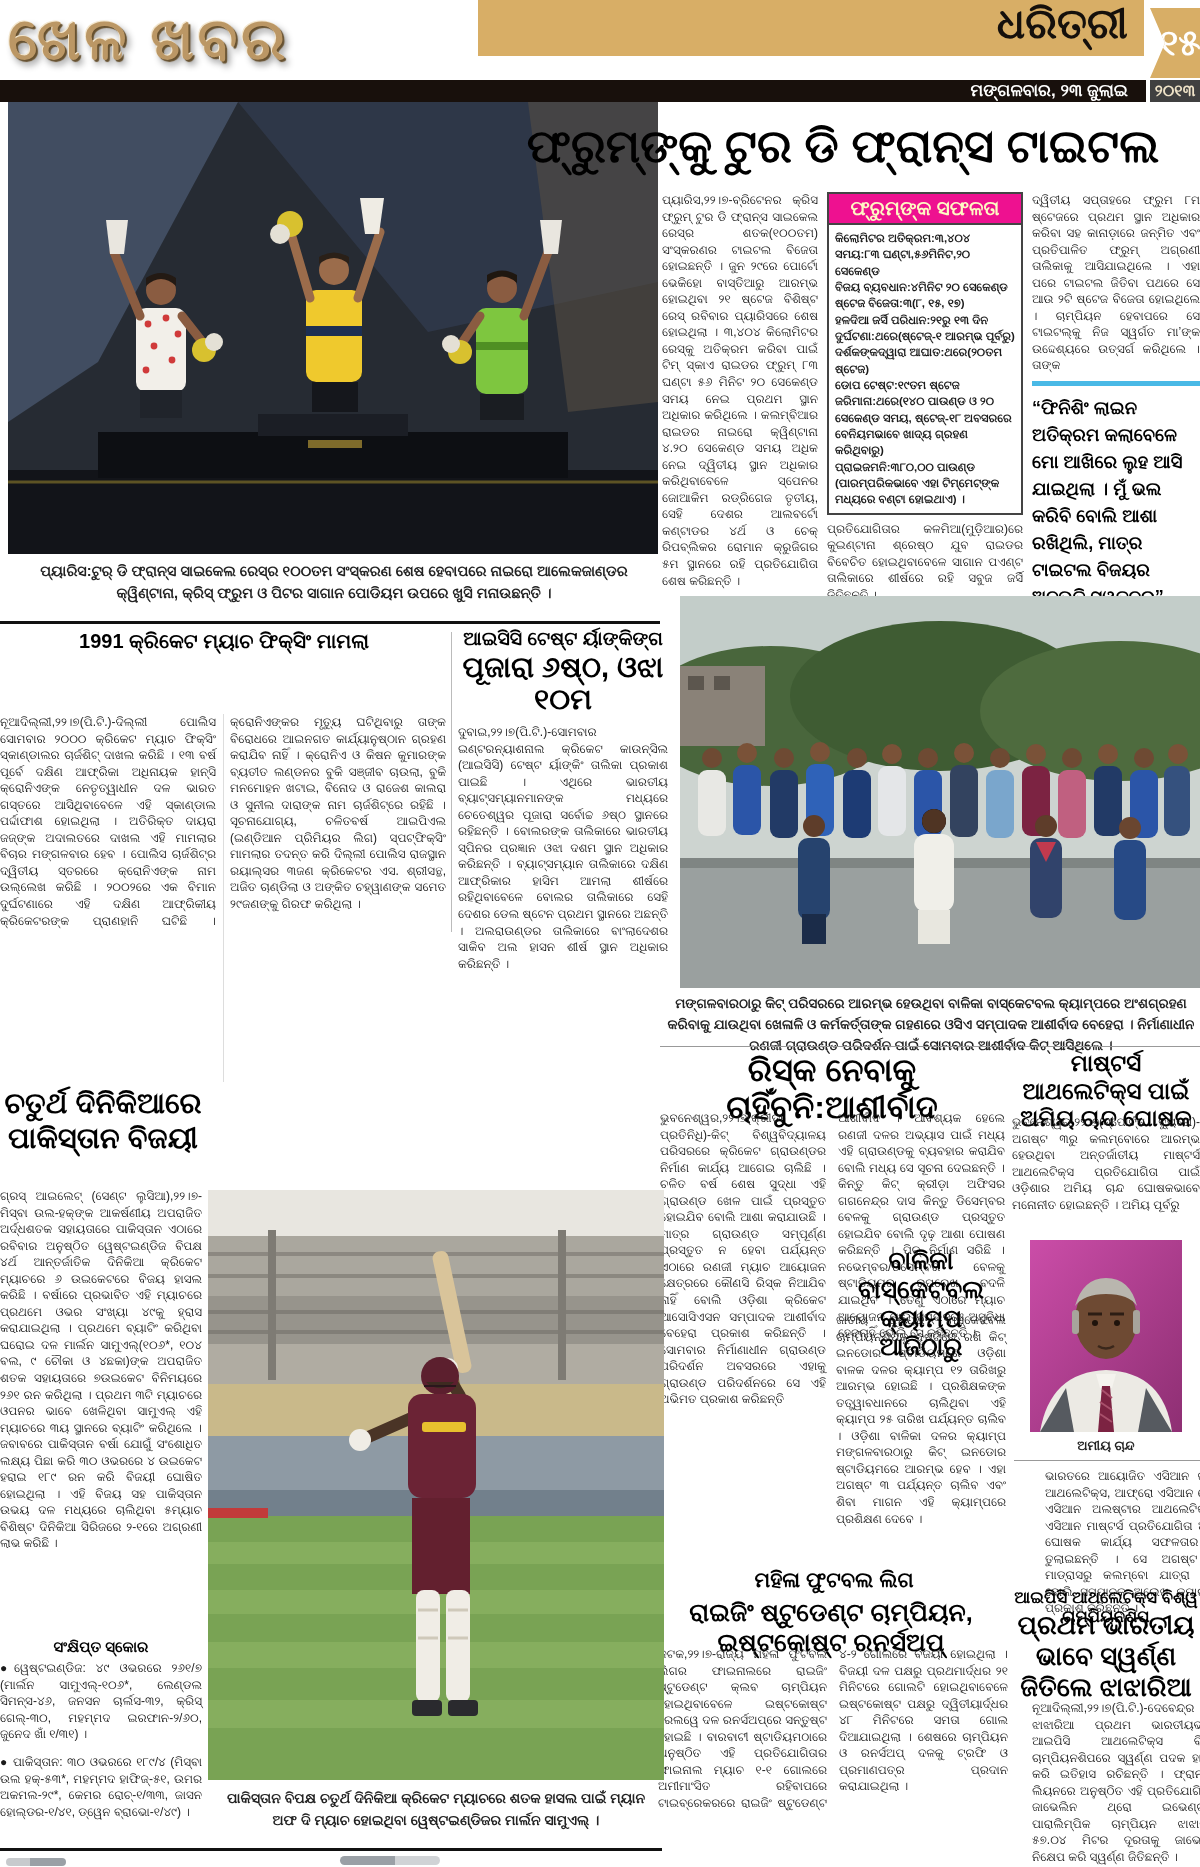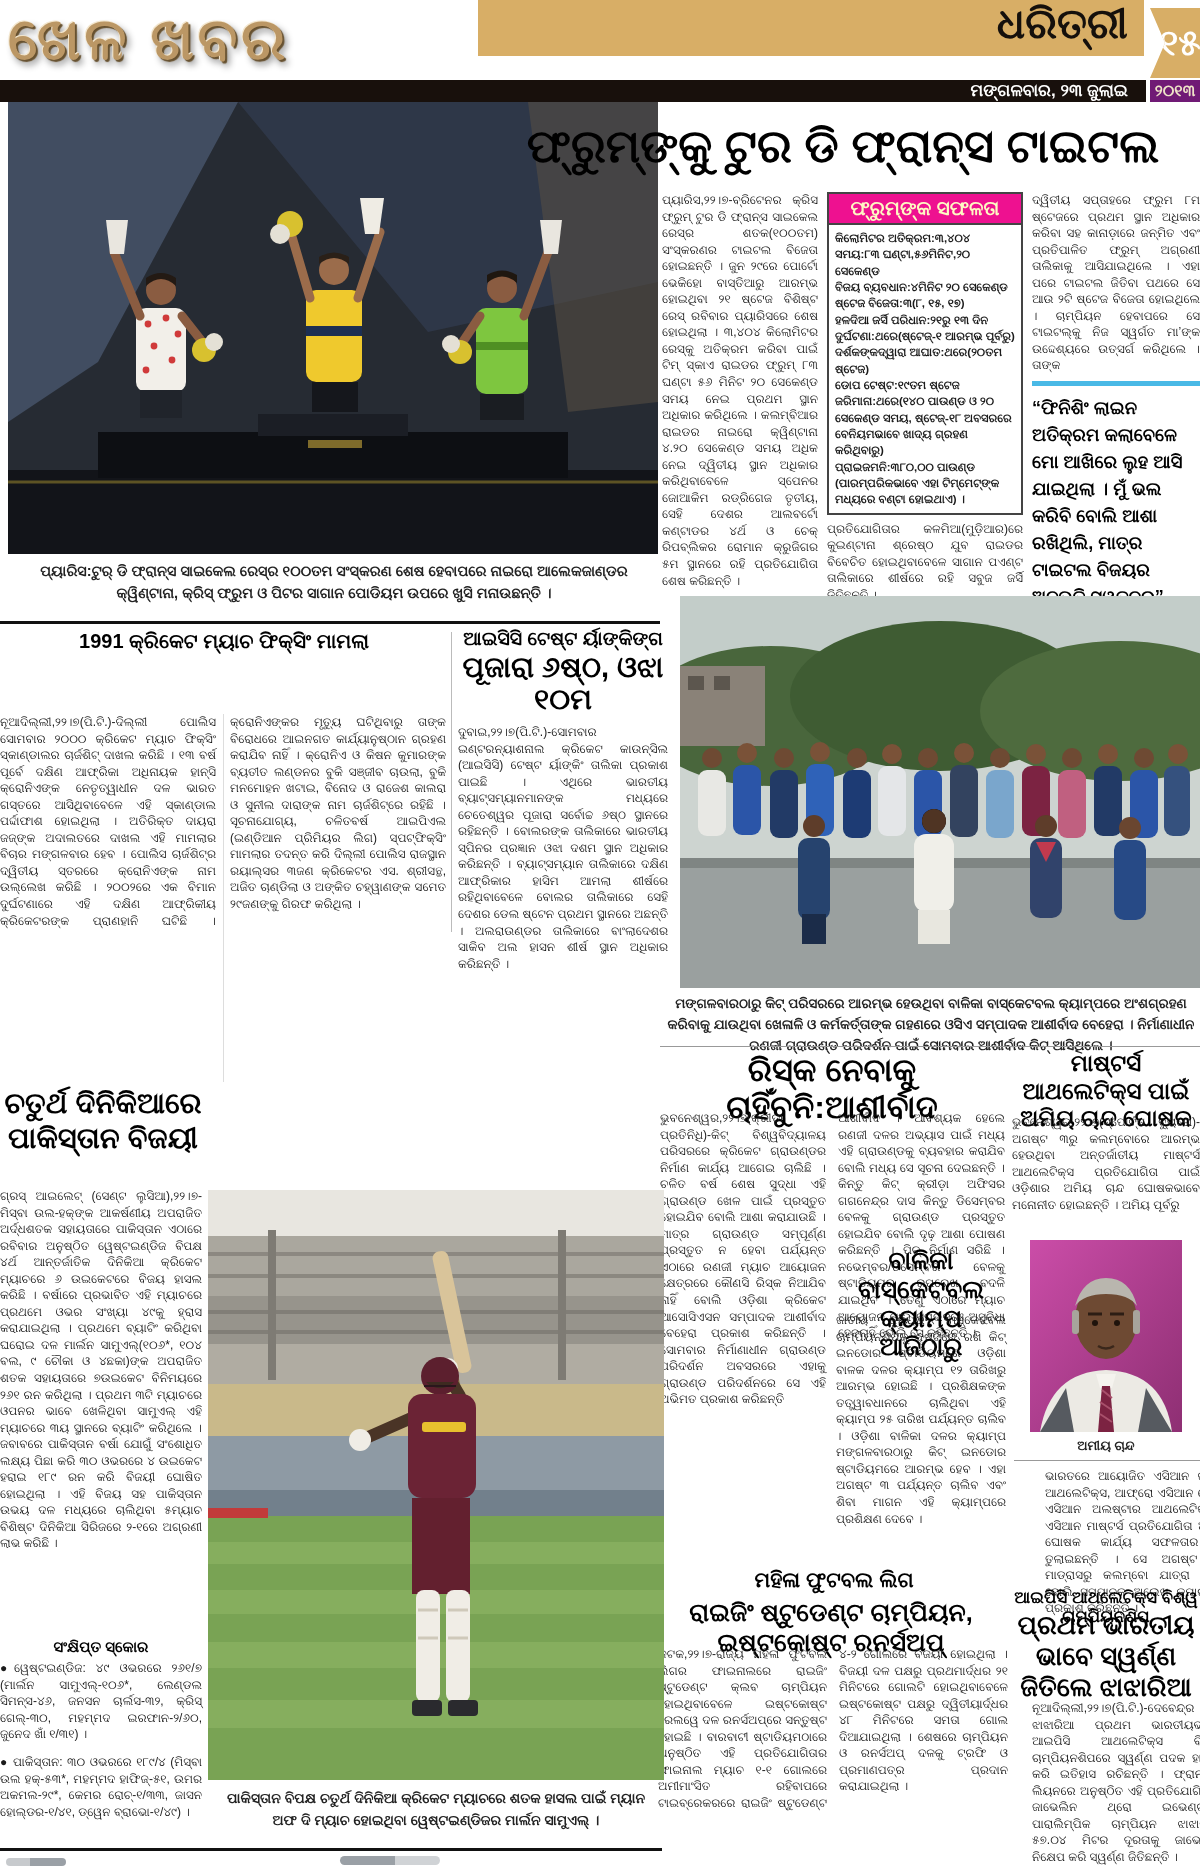--- a/index.html
+++ b/index.html
@@ -17,21 +17,21 @@
   .gold-bar{left:478px;top:0;width:666px;height:56px;background:#d8ae66;
     display:flex;align-items:flex-start;justify-content:flex-end;padding-right:16px;
     font-size:42px;font-weight:800;color:#15100c;}
   .page-box{left:1150px;top:8px;width:50px;height:70px;background:#d8ae66;
     clip-path:polygon(0 0,100% 0,100% 100%,0 100%,30% 50%);
     display:flex;align-items:center;justify-content:center;padding-left:10px;
     font-size:36px;font-weight:800;color:#ffffff;}
   .black-bar{left:0;top:80px;width:1146px;height:22px;background:#18100c;
     display:flex;align-items:center;justify-content:flex-end;padding-right:18px;
     font-size:17px;font-weight:700;color:#ffffff;}
-  .year-box{left:1150px;top:80px;width:50px;height:22px;background:#701a75;
+  .year-box{left:1150px;top:80px;width:50px;height:22px;background:#404040;
     display:flex;align-items:center;justify-content:center;
     font-size:16px;font-weight:700;color:#efe3c8;}
   
   .body-txt{font-size:12px;line-height:1.38;text-align:justify;color:#1b1b1b;}
   .kicker{font-weight:800;text-align:center;color:#000;}
   .headline{font-weight:800;text-align:center;color:#000;}
   .caption{font-weight:600;text-align:center;color:#222;line-height:1.55;}
   .hrule{background:#111;}
   .grule{background:#999;}
   .vrule{background:#bbb;width:1px;}

